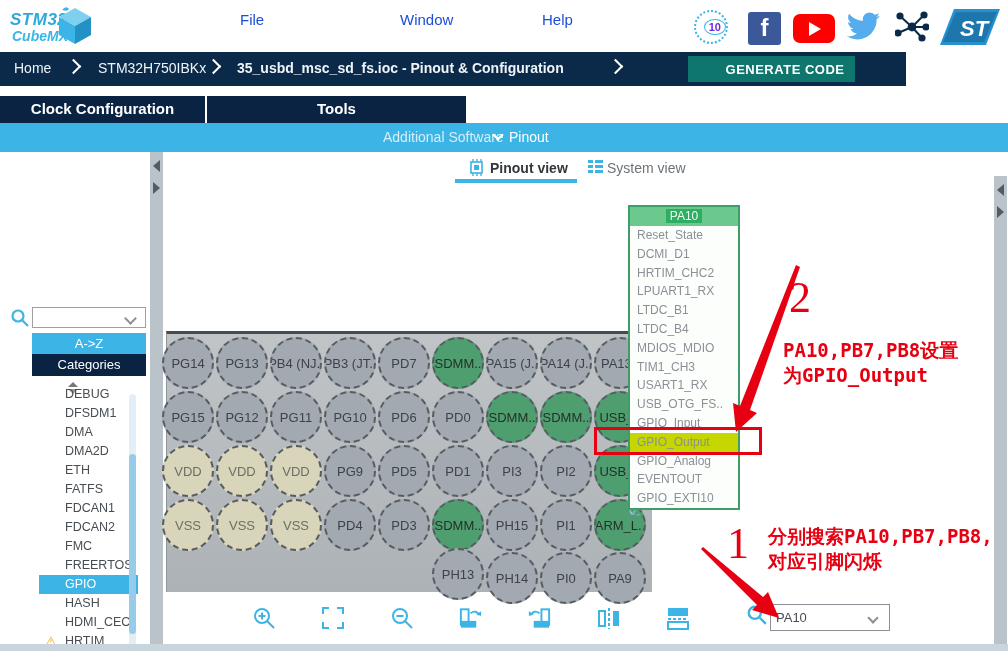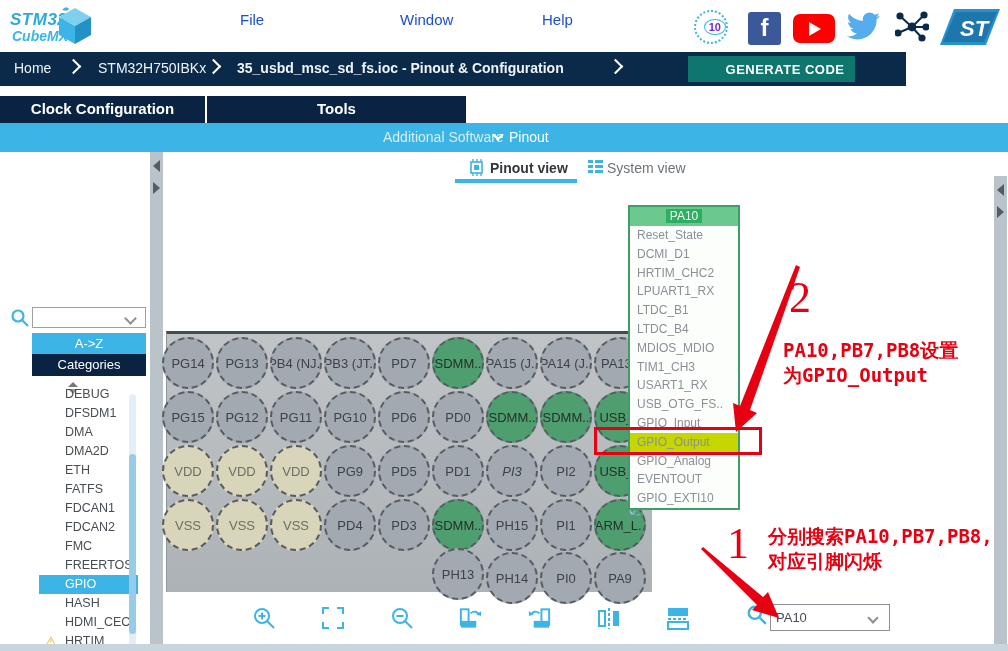--- a/index.html
+++ b/index.html
@@ -273,21 +273,21 @@
     <div class="pin gray" style="left: 432px; top: 391px;">PD0</div>
     <div class="pin green" style="left: 486px; top: 391px;">SDMM..</div>
     <div class="pin green" style="left: 540px; top: 391px;">SDMM..</div>
     <div class="pin green" style="left: 594px; top: 391px;">USB_..</div>
     <div class="pin power" style="left: 162px; top: 445px;">VDD</div>
     <div class="pin power" style="left: 216px; top: 445px;">VDD</div>
     <div class="pin power" style="left: 270px; top: 445px;">VDD</div>
     <div class="pin gray" style="left: 324px; top: 445px;">PG9</div>
     <div class="pin gray" style="left: 378px; top: 445px;">PD5</div>
     <div class="pin gray" style="left: 432px; top: 445px;">PD1</div>
-    <div class="pin gray" style="left: 486px; top: 445px; font-style: italic;">PI3</div>
+    <div class="pin gray" style="left: 486px; top: 445px;">PI3</div>
     <div class="pin gray" style="left: 540px; top: 445px;">PI2</div>
     <div class="pin green" style="left: 594px; top: 445px;">USB_..</div>
     <div class="pin power" style="left: 162px; top: 499px;">VSS</div>
     <div class="pin power" style="left: 216px; top: 499px;">VSS</div>
     <div class="pin power" style="left: 270px; top: 499px;">VSS</div>
     <div class="pin gray" style="left: 324px; top: 499px;">PD4</div>
     <div class="pin gray" style="left: 378px; top: 499px;">PD3</div>
     <div class="pin green" style="left: 432px; top: 499px;">SDMM..</div>
     <div class="pin gray" style="left: 486px; top: 499px;">PH15</div>
     <div class="pin gray" style="left: 540px; top: 499px;">PI1</div>

